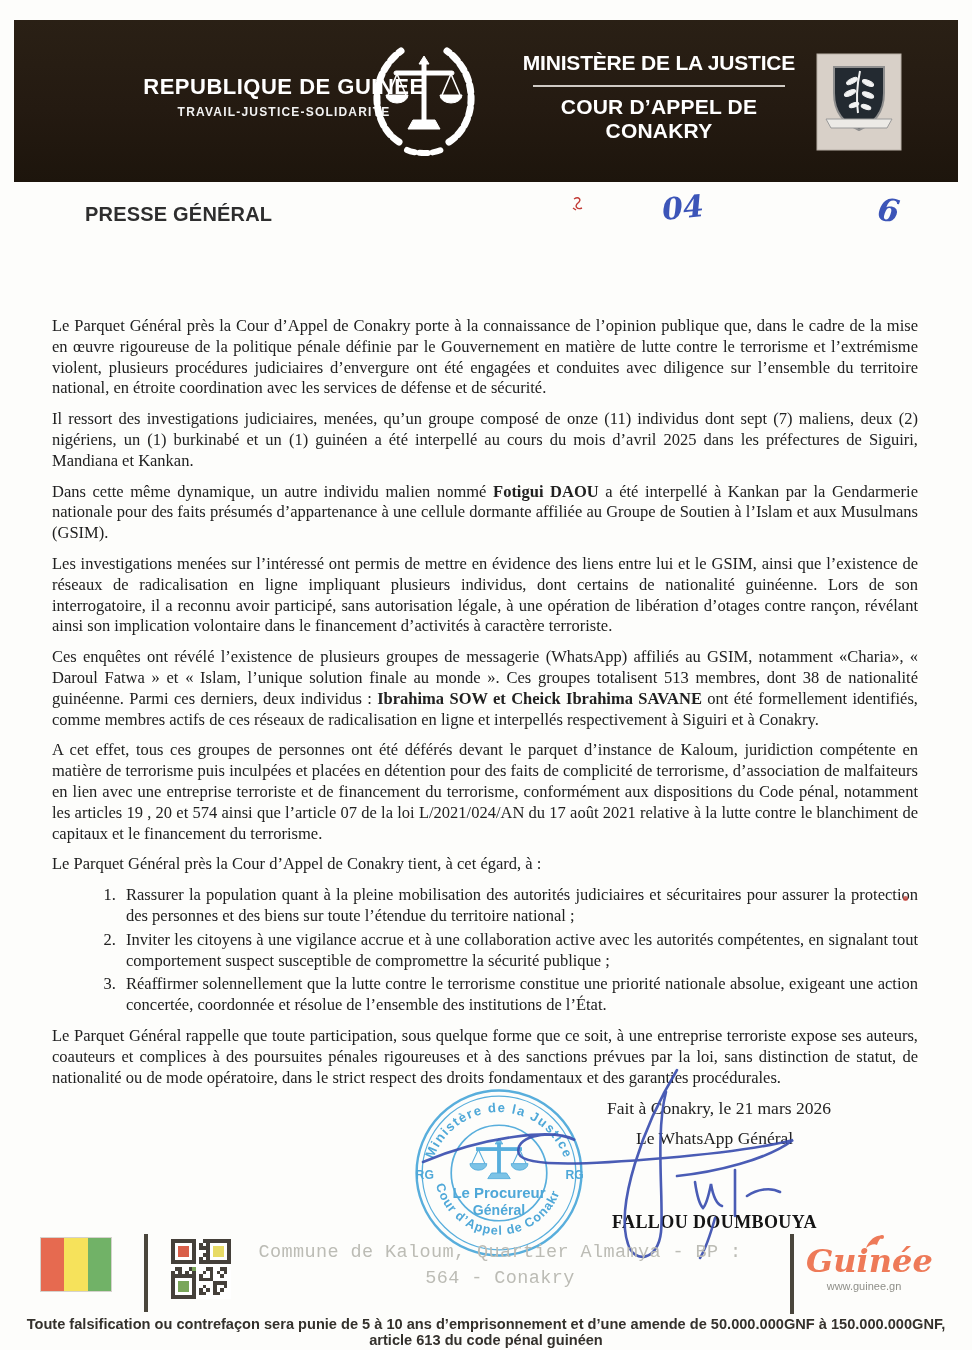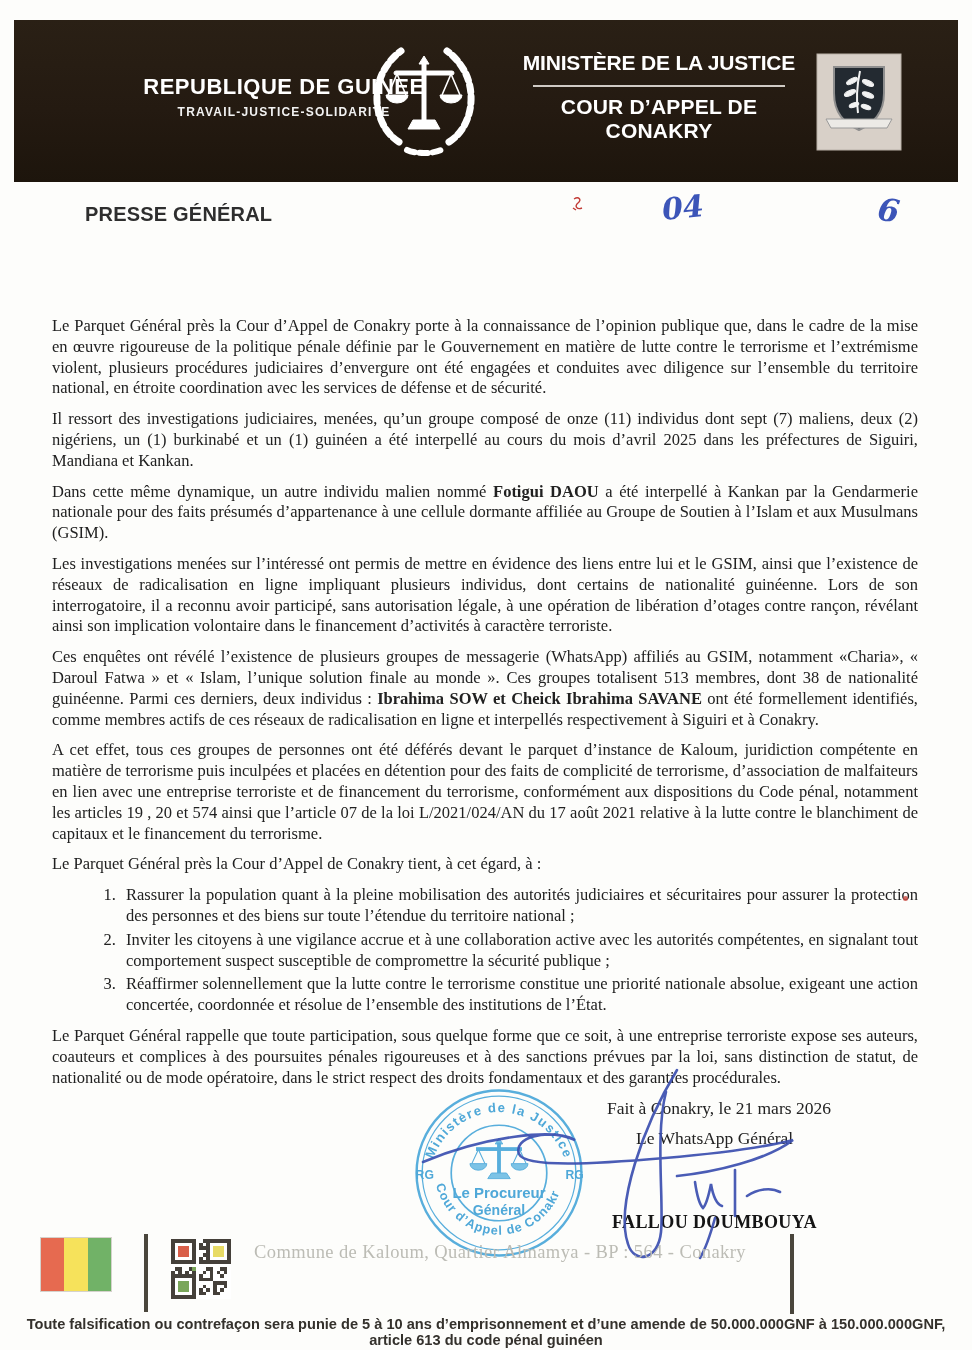--- a/index.html
+++ b/index.html
@@ -50,21 +50,21 @@
   
   .flag{position:absolute;left:40px;top:1237px;width:72px;height:55px;display:flex;
         border:1px solid #d5d2cc;box-sizing:border-box;}
   .flag div{flex:1;}
   .fdiv1{position:absolute;left:144px;top:1234px;width:4px;height:78px;background:#4a463c;}
   .fdiv2{position:absolute;left:790px;top:1234px;width:4px;height:80px;background:#4a463c;}
   .qr{position:absolute;left:171px;top:1239px;width:60px;height:60px;background:#fff;
       display:grid;grid-template-columns:repeat(17,1fr);grid-template-rows:repeat(17,1fr);}
   .qr i{display:block;}
   .addr{position:absolute;left:240px;top:1240px;width:520px;text-align:center;
-        font-family:Liberation Serif, serif;font-size:18.5px;line-height:25.5px;
+        font-family:Liberation Mono, monospace;font-size:18.5px;line-height:25.5px;
         color:#bcbcb5;letter-spacing:.4px;}
   .brand{position:absolute;left:806px;top:1244px;width:116px;text-align:center;}
   .brand-name{font-family:"DejaVu Serif",serif;font-style:italic;font-weight:bold;font-size:32px;
               color:#ee7a58;line-height:34px;}
   .brand-bird{position:absolute;left:56px;top:-12px;}
   .brand-url{font-family:"Liberation Sans","DejaVu Sans",sans-serif;font-size:11px;color:#8f8f89;margin-top:2px;}
   .legal{position:absolute;left:20px;top:1316px;width:932px;text-align:center;
          font-family:"Liberation Sans","DejaVu Sans",sans-serif;font-size:14.6px;font-weight:bold;color:#34312c;}
   .red-dot{position:absolute;left:903px;top:896px;width:5px;height:5px;border-radius:50%;background:#c8473e;opacity:.8;}
 </style>
@@ -491,16 +491,24 @@
       <i style="background: rgb(255, 255, 255);"></i>
       <i style="background: rgb(255, 255, 255);"></i>
     </div>
 
   <div class="addr">
     <div>Commune de Kaloum, Quartier Almamya - BP : 564 - Conakry</div>
   </div>
 
   <div class="fdiv2"></div>
 
+  <div class="brand">
+    <svg class="brand-bird" width="26" height="20" viewBox="0 0 26 20">
+      <path d="M4,16 C8,6 16,2 22,4 C18,6 16,9 15,13 C12,11 8,13 4,16 z" fill="#ee7a58"></path>
+      <circle cx="20" cy="5" r="2" fill="#ee7a58"></circle>
+    </svg>
+    <div class="brand-name">Guinée</div>
+    <div class="brand-url">www.guinee.gn</div>
+  </div>
 
   <div class="legal">Toute falsification ou contrefaçon sera punie de 5 à 10 ans d’emprisonnement et d’une amende de 50.000.000GNF à 150.000.000GNF, article 613 du code pénal guinéen</div>
 
 </div>
 
 </body></html>

